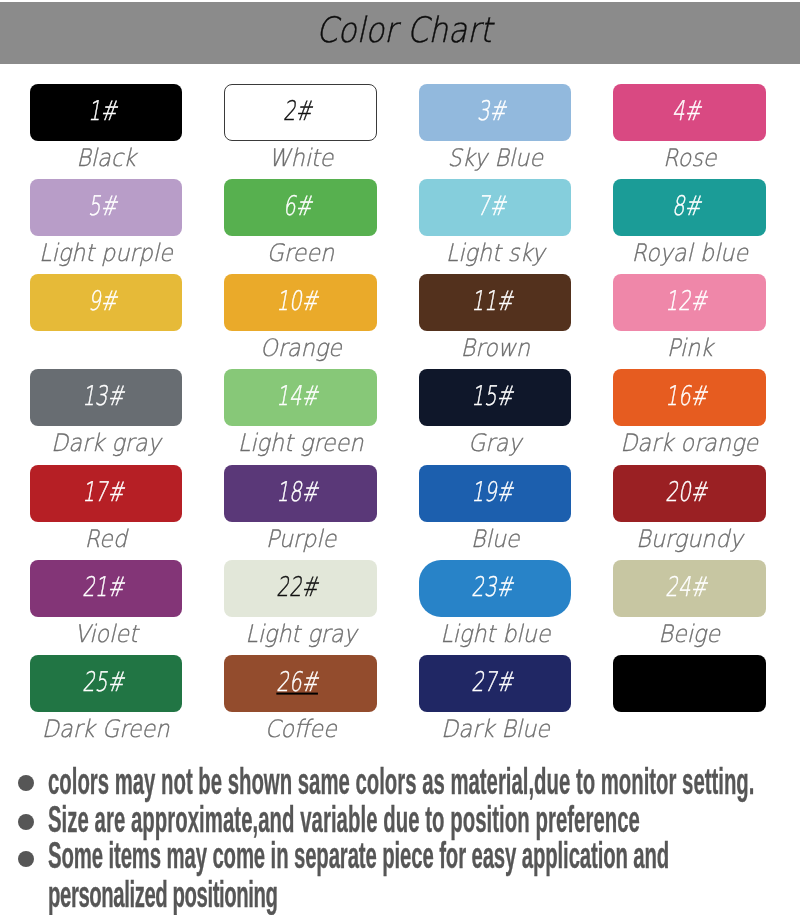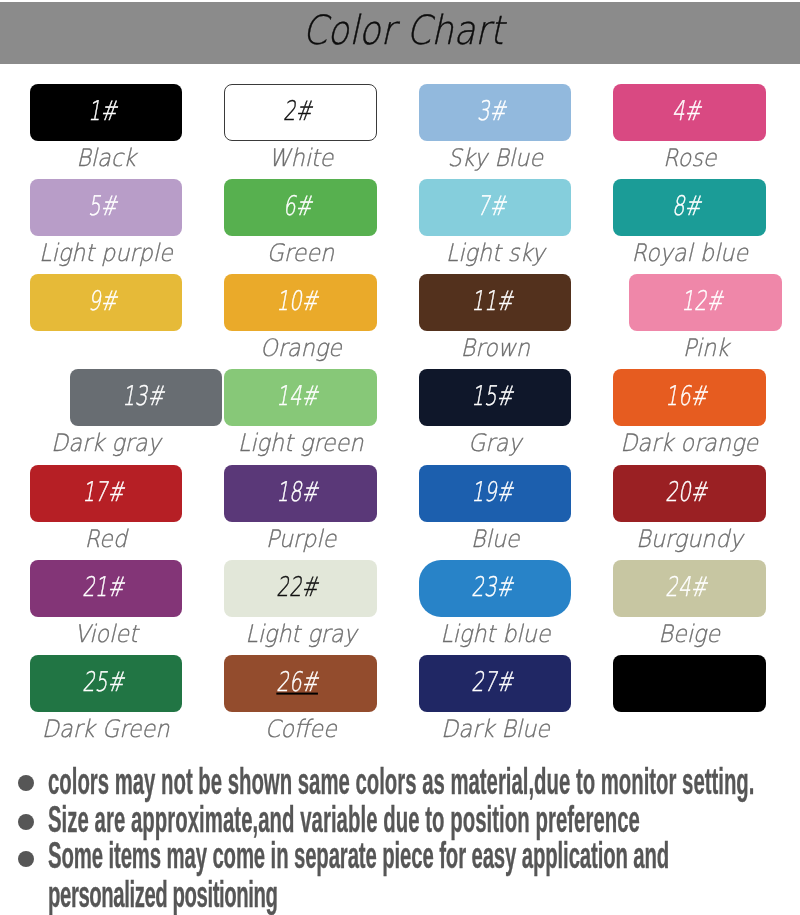--- a/index.html
+++ b/index.html
@@ -6,39 +6,39 @@
   html,body{margin:0;padding:0;}
   body{width:800px;height:915px;background:#ffffff;font-family:"DejaVu Sans",sans-serif;overflow:hidden;}
   #page{position:relative;width:800px;height:915px;background:#ffffff;}
   span,.label,.ntext,.header-title{backface-visibility:hidden;-webkit-backface-visibility:hidden;}
 
   
   .header{position:absolute;left:0;top:1.5px;width:799.8px;height:62.2px;background:#8b8b8b;}
   .header-title{position:absolute;left:0;top:0;width:800px;height:64px;
     display:flex;align-items:center;justify-content:center;
     font-family:"DejaVu Sans Light","DejaVu Sans",sans-serif;font-style:italic;font-weight:400;
-    font-size:40px;color:#0d0d0d;padding-bottom:5px;box-sizing:border-box;}
+    font-size:35px;color:#0d0d0d;padding-bottom:5px;box-sizing:border-box;}
   .header-title span{display:inline-block;transform:scaleX(0.885) translateX(4px);transform-origin:center;
     -webkit-text-stroke:0.4px #0d0d0d;}
 
   
   .grid{position:absolute;left:0;top:0;width:800px;height:751px;}
   .cell{position:absolute;width:152.5px;}
   .cell:nth-child(1){left:29.8px;top:83.5px;}
   .cell:nth-child(2){left:224.2px;top:83.5px;}
   .cell:nth-child(3){left:418.9px;top:83.5px;}
   .cell:nth-child(4){left:613.2px;top:83.5px;}
   .cell:nth-child(5){left:29.8px;top:178.75px;}
   .cell:nth-child(6){left:224.2px;top:178.75px;}
   .cell:nth-child(7){left:418.9px;top:178.75px;}
   .cell:nth-child(8){left:613.2px;top:178.75px;}
   .cell:nth-child(9){left:29.8px;top:274px;}
   .cell:nth-child(10){left:224.2px;top:274px;}
   .cell:nth-child(11){left:418.9px;top:274px;}
-  .cell:nth-child(12){left:613.2px;top:274px;margin-left:16px;}
+  .cell:nth-child(12){left:613.2px;top:274px;}
   .cell:nth-child(13){left:29.8px;top:369.25px;}
   .cell:nth-child(14){left:224.2px;top:369.25px;}
   .cell:nth-child(15){left:418.9px;top:369.25px;}
   .cell:nth-child(16){left:613.2px;top:369.25px;}
   .cell:nth-child(17){left:29.8px;top:464.5px;}
   .cell:nth-child(18){left:224.2px;top:464.5px;}
   .cell:nth-child(19){left:418.9px;top:464.5px;}
   .cell:nth-child(20){left:613.2px;top:464.5px;}
   .cell:nth-child(21){left:29.8px;top:559.75px;}
   .cell:nth-child(22){left:224.2px;top:559.75px;}
@@ -150,21 +150,21 @@
         </div>
       <div class="label"><span>Brown</span></div>
     </div>
     <div class="cell">
       <div class="swatch" style="background: rgb(239, 135, 169);">
           <span class="num" style="color: rgb(255, 255, 255);">12#</span>
         </div>
       <div class="label"><span>Pink</span></div>
     </div>
     <div class="cell">
-      <div class="swatch" style="background: rgb(104, 109, 114); margin-left: 40px;">
+      <div class="swatch" style="background: rgb(104, 109, 114);">
           <span class="num" style="color: rgb(255, 255, 255);">13#</span>
         </div>
       <div class="label"><span>Dark gray</span></div>
     </div>
     <div class="cell">
       <div class="swatch" style="background: rgb(135, 200, 120);">
           <span class="num" style="color: rgb(255, 255, 255);">14#</span>
         </div>
       <div class="label"><span>Light green</span></div>
     </div>

